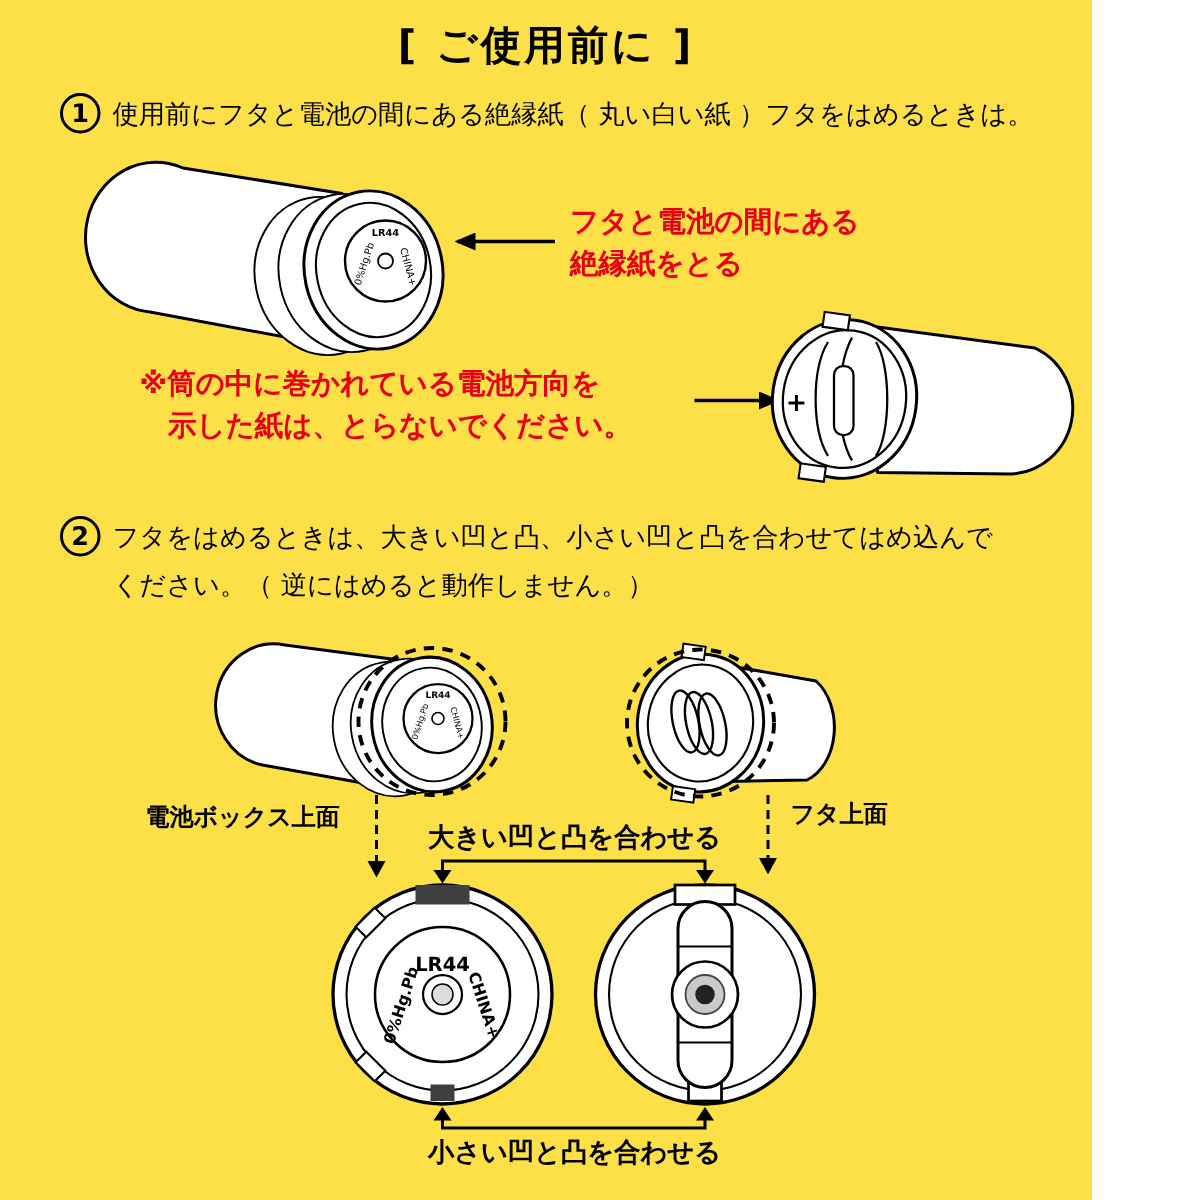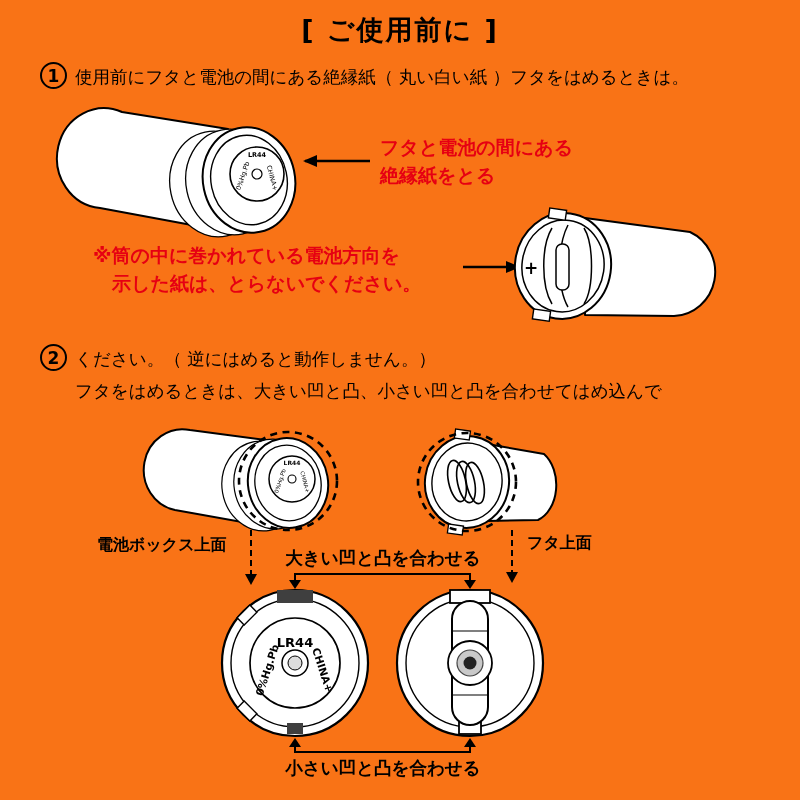--- a/index.html
+++ b/index.html
@@ -1,18 +1,18 @@
 <!DOCTYPE html>
 <html><head>
 <meta charset="utf-8">
 <style>
   * { margin:0; padding:0; box-sizing:border-box; }
   html,body { width:800px; height:800px; background:#fff;
     font-family:"DejaVu Sans","Liberation Sans",sans-serif; color:#000; }
-  .page { position:relative; width:800px; height:800px; background:#f97316; overflow:hidden; }
+  .page { position:relative; width:728px; height:800px; background:#fde047; overflow:hidden; }
   .title { position:absolute; top:12px; left:0; width:100%; text-align:center;
     font-size:27px; font-weight:bold; letter-spacing:2px; }
   .step { position:absolute; display:flex; gap:8px; align-items:flex-start; }
   .step1 { top:60px; left:40px; width:750px; }
   .step2 { top:342px; left:40px; width:750px; }
   .circnum { flex:0 0 auto; width:27px; height:27px; border:2.2px solid #000; border-radius:50%;
     display:flex; align-items:center; justify-content:center;
     font-size:17px; font-weight:bold; margin-top:2px; }
   .step-text { font-size:17.5px; line-height:30px; padding-top:2px; }
   svg.illo { position:absolute; left:0; display:block; }
@@ -74,22 +74,22 @@
       <path d="M 568 121 C 557 142 557 184 568 203" fill="none" stroke="#000" stroke-width="1.5"></path>
       <path d="M 584 124 C 594 140 594 184 584 200" fill="none" stroke="#000" stroke-width="1.5"></path>
       <rect x="556" y="140" width="13" height="46" rx="6" fill="#fff" stroke="#000" stroke-width="1.5"></rect>
       <text x="531" y="170" font-size="17" font-weight="bold" text-anchor="middle">+</text>
     </g>
   </svg>
 
   <div class="step step2">
     <span class="circnum">2</span>
     <div>
+      <p class="step-text">フタをはめるときは、大きい凹と凸、小さい凹と凸を合わせてはめ込んで</p>
       <p class="step-text">ください。（ 逆にはめると動作しません。）</p>
-      <p class="step-text">フタをはめるときは、大きい凹と凸、小さい凹と凸を合わせてはめ込んで</p>
     </div>
   </div>
 
   <svg class="illo illoB" width="800" height="382" viewBox="0 0 800 382">
 
     <g>
       <path d="M 266 22 L 190 12 A 38 40 0 1 0 175 92 L 264 108 Z" fill="#fff" stroke="#000" stroke-width="2" stroke-linejoin="round"></path>
       <ellipse cx="262" cy="68" rx="40" ry="45" transform="rotate(-10 262 68)" fill="#fff" stroke="#000" stroke-width="1.2"></ellipse>
       <ellipse cx="274" cy="66" rx="40" ry="45" transform="rotate(-10 274 66)" fill="#fff" stroke="#000" stroke-width="1.2"></ellipse>
       <ellipse cx="288" cy="65" rx="40" ry="45" transform="rotate(-10 288 65)" fill="#fff" stroke="#000" stroke-width="2"></ellipse>

